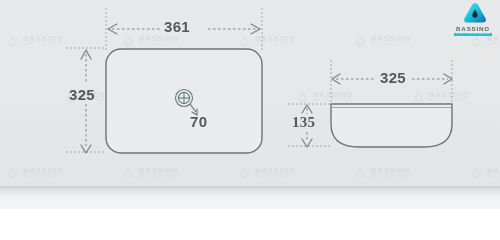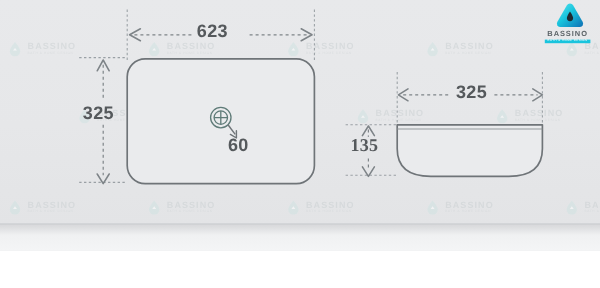--- a/index.html
+++ b/index.html
@@ -391,23 +391,23 @@
       <path d="M331 104 L452 104 L452 124 Q452 147 424 147 L359 147 Q331 147 331 124 Z" fill="#eaebed" stroke="#6f7478" stroke-width="1.4" stroke-linejoin="round"></path>
       <line x1="331" y1="107.5" x2="452" y2="107.5" stroke="#8f9498" stroke-width="0.8"></line>
 
       <g transform="translate(464,2)">
         <path d="M11 1 Q12.8 1 13.7 2.5 L21.5 16.2 Q22.4 17.8 21.5 19.2 Q20.6 20.6 18.8 20.6 L3.2 20.6 Q1.4 20.6 0.5 19.2 Q-0.4 17.8 0.5 16.2 L8.3 2.5 Q9.2 1 11 1 Z" fill="url(#logoGrad)"></path>
         <path d="M11 7.5 Q13.6 11.2 13.6 13.1 A2.6 2.6 0 0 1 8.4 13.1 Q8.4 11.2 11 7.5 Z" fill="#1f2a30"></path>
       </g>
     </svg>
   </div>
 
-  <div class="dim-text dim-455">623</div>
+  <div class="dim-text dim-455">361</div>
   <div class="dim-text dim-325-top">325</div>
-  <div class="dim-text dim-60">60</div>
+  <div class="dim-text dim-60">70</div>
   <div class="dim-text dim-325-side">325</div>
   <div class="dim-text dim-135">135</div>
 
   <div class="logo">
     <div style="height:22px;"></div>
     <div class="logo-name">BASSINO</div>
     <div class="logo-tag">BATH &amp; HOME DESIGN</div>
   </div>
 
 </div>

